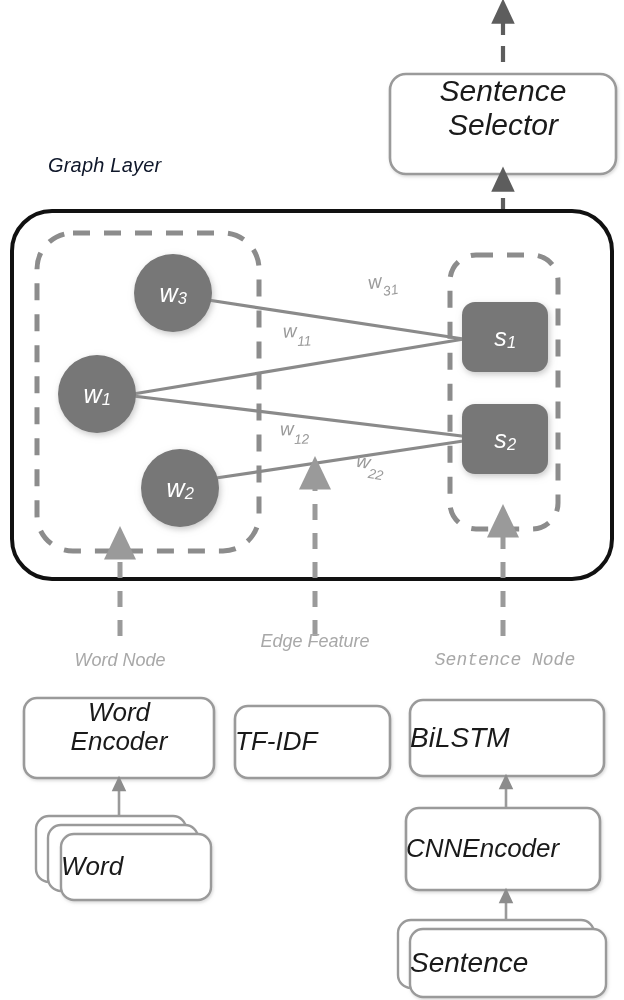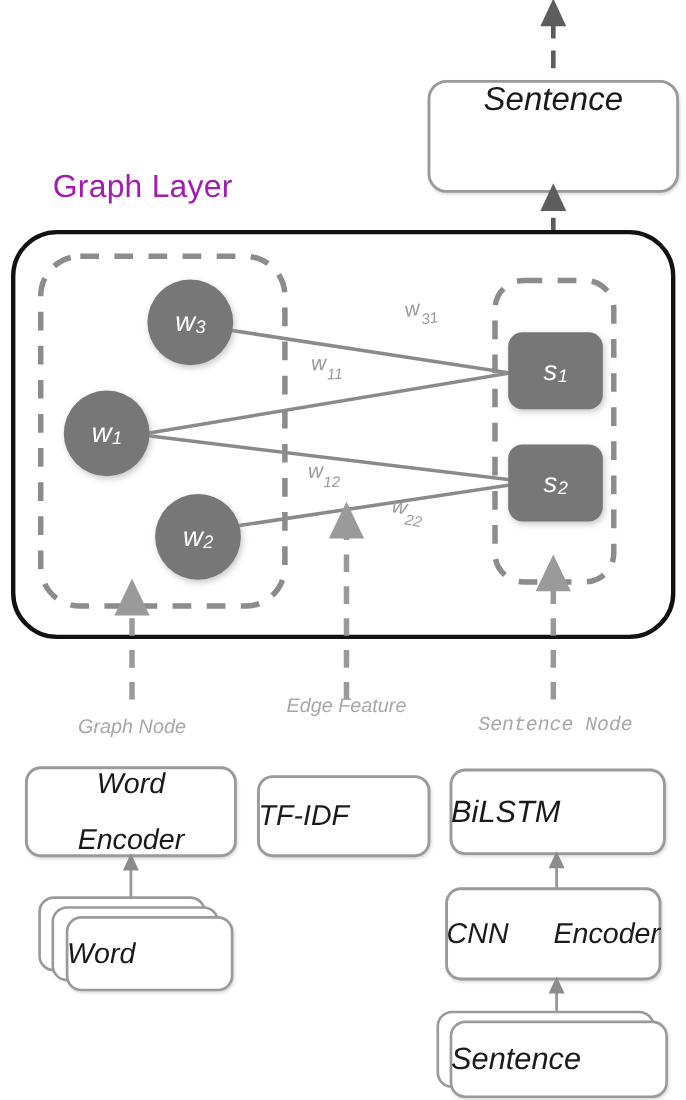--- a/index.html
+++ b/index.html
@@ -21,31 +21,32 @@
     position: absolute;
     left: 0;
     top: 0;
     width: 624px;
     height: 1000px;
   }
   .boxlabel {
     position: absolute;
     display: flex;
     align-items: center;
-    justify-content: space-between;
+    justify-content: flex-start;
     text-align: center;
     font-style: italic;
     color: #1a1a1a;
     line-height: 1.12;
     pointer-events: none;
   }
   .graph-title {
     position: absolute;
-    font-size: 29px;
-    color: #a21caf;
+    font-style: italic;
+    font-size: 20px;
+    color: #0f172a;
     letter-spacing: 0.2px;
   }
   .axis-label {
     position: absolute;
     font-style: italic;
     font-size: 18px;
     color: #a8a8a8;
     white-space: nowrap;
     text-align: center;
   }
@@ -190,20 +191,21 @@
     <g>
       <rect x="398" y="920" width="196" height="68" rx="13" ry="13" fill="#ffffff" stroke="#9a9a9a" stroke-width="2.4"></rect>
       <rect x="410" y="929" width="196" height="68" rx="13" ry="13" fill="#ffffff" stroke="#9a9a9a" stroke-width="2.4" filter="url(#boxShadow)"></rect>
     </g>
   </svg>
 
   <div class="graph-title" style="left:48px; top:154px;">Graph Layer</div>
 
   <div class="boxlabel" style="left:390px; top:74px; width:226px; height:100px; font-size:30px; flex-direction:column;">
     <span>Sentence</span>
+    <span>Selector</span>
   </div>
 
   <div class="node-label" style="left:134px; top:254px; width:78px; height:78px;">
     <span>w</span>
       <sub>3</sub>
   </div>
   <div class="node-label" style="left:58px; top:355px; width:78px; height:78px;">
     <span>w</span>
       <sub>1</sub>
   </div>
@@ -227,21 +229,21 @@
   <div class="edge-weight" style="left:283px; top:320px; transform:rotate(-3deg);">
     <span>w</span><sub>11</sub>
   </div>
   <div class="edge-weight" style="left:280px; top:418px; transform:rotate(-2deg);">
     <span>w</span><sub>12</sub>
   </div>
   <div class="edge-weight" style="left:356px; top:452px; transform:rotate(10deg);">
     <span>w</span><sub>22</sub>
   </div>
 
-  <div class="axis-label" style="left:40px; top:650px; width:160px;">Graph Node</div>
+  <div class="axis-label" style="left:40px; top:650px; width:160px;">Word Node</div>
   <div class="axis-label" style="left:235px; top:631px; width:160px;">Edge Feature</div>
   <div class="axis-label" style="left:415px; top:650px; width:180px;font-family:Liberation Mono, monospace;">Sentence Node</div>
 
   <div class="boxlabel" style="left:24px; top:698px; width:190px; height:80px; font-size:26px; flex-direction:column;">
     <span>Word</span>
     <span>Encoder</span>
   </div>
 
   <div class="boxlabel" style="left:61px; top:834px; width:150px; height:66px; font-size:26px;">Word</div>
 

